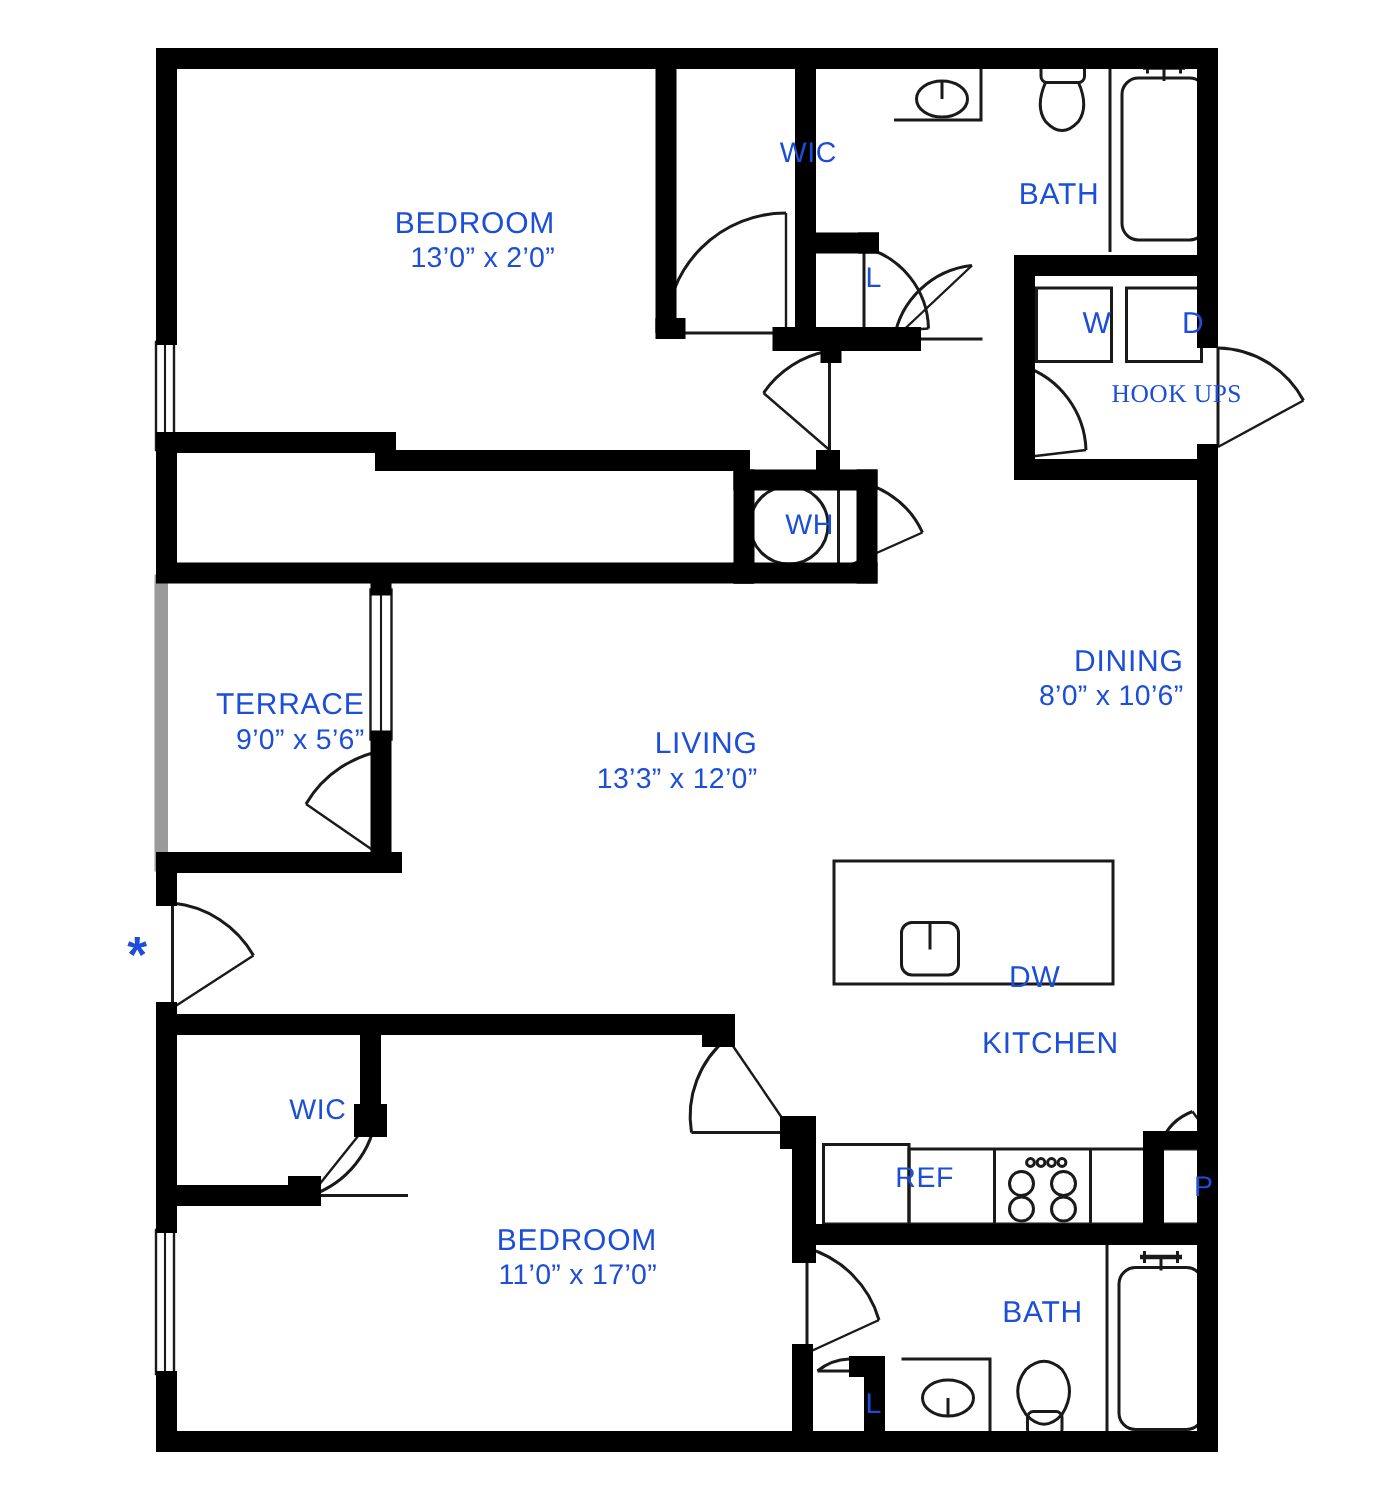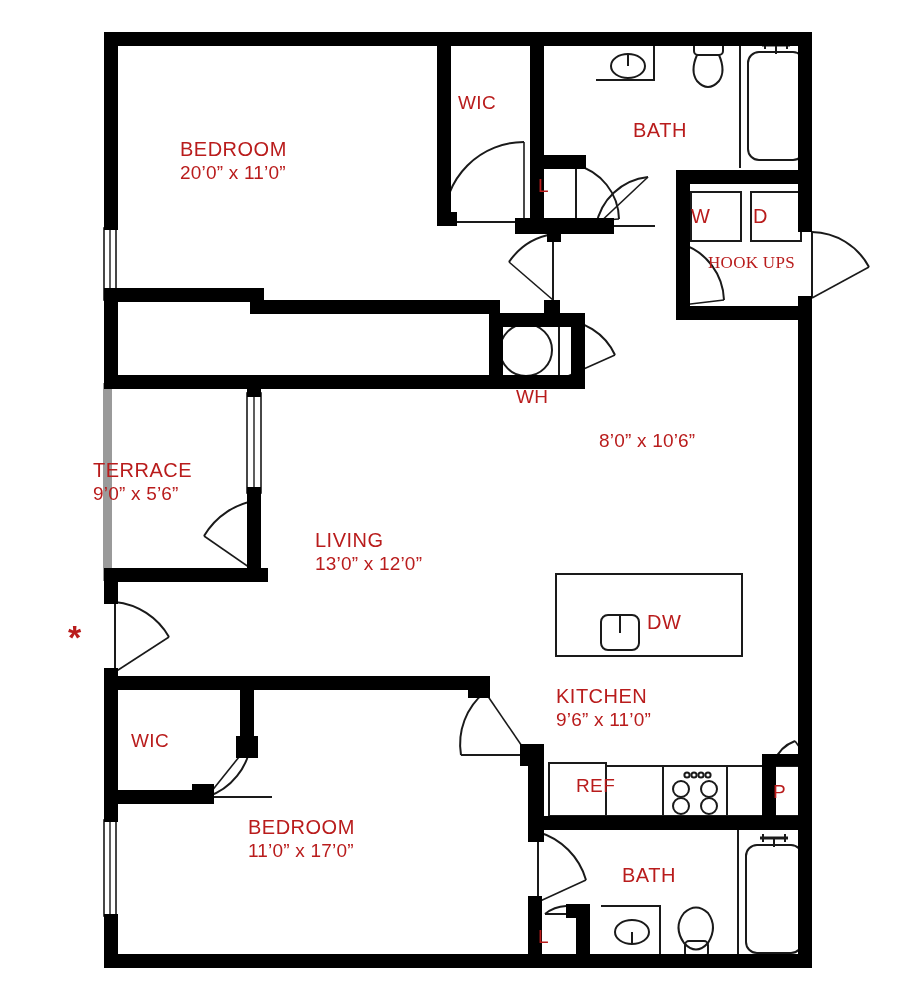--- a/index.html
+++ b/index.html
@@ -1,19 +1,19 @@
 <!DOCTYPE html>
 <html><head>
 <meta charset="utf-8">
 <style>
   html,body{margin:0;padding:0;background:#ffffff;}
   body{font-family:"Liberation Sans",sans-serif;}
   #plan{position:relative;width:919px;height:1000px;background:#fff;overflow:hidden;}
   #plan svg{display:block;}
-  .lbl{position:absolute;text-align:left;color:#b91c1c;line-height:1.22;white-space:nowrap;
+  .lbl{position:absolute;text-align:right;color:#1d4ed8;line-height:1.22;white-space:nowrap;
        font-family:"Liberation Sans",sans-serif;}
   .rname{font-size:20px;letter-spacing:.5px;}
   .rdim{font-size:19px;letter-spacing:.2px;}
   .small{font-size:19px;letter-spacing:.4px;}
   .tiny{font-size:17px;letter-spacing:.3px;}
   .star{font-size:34px;font-weight:700;line-height:1;}
 </style>
 </head>
 <body>
 
@@ -276,48 +276,48 @@
 
       <rect x="528" y="896" width="14" height="72"></rect>
 
       <rect x="576" y="904" width="14" height="64"></rect>
       <rect x="566" y="904" width="24" height="14"></rect>
     </g>
   </svg>
 
   <div class="lbl" style="left:180px;top:137px;width:190px;">
     <div class="rname">BEDROOM</div>
-    <div class="rdim">20’0” x 11’0”</div>
+    <div class="rdim">13’0” x 2’0”</div>
   </div>
 
   <div class="lbl small" style="left:458px;top:91px;width:100px;">
     <span>WIC</span>
   </div>
 
   <div class="lbl rname" style="left:633px;top:118px;width:100px;">
     <span>BATH</span>
   </div>
 
   <div class="lbl" style="left:93px;top:458px;width:150px;">
     <div class="rname">TERRACE</div>
     <div class="rdim">9’0” x 5’6”</div>
   </div>
 
-  <div class="lbl" style="left:315px;top:528px;width:190px;">
+  <div class="lbl" style="left:315px;top:484px;width:190px;">
     <div class="rname">LIVING</div>
-    <div class="rdim">13’0” x 12’0”</div>
+    <div class="rdim">13’3” x 12’0”</div>
   </div>
 
   <div class="lbl" style="left:599px;top:429px;width:190px;">
+    <div class="rname">DINING</div>
     <div class="rdim">8’0” x 10’6”</div>
   </div>
 
   <div class="lbl" style="left:556px;top:684px;width:190px;">
     <div class="rname">KITCHEN</div>
-    <div class="rdim">9’6” x 11’0”</div>
   </div>
 
   <div class="lbl small" style="left:131px;top:729px;width:100px;">
     <span>WIC</span>
   </div>
 
   <div class="lbl" style="left:248px;top:815px;width:190px;">
     <div class="rname">BEDROOM</div>
     <div class="rdim">11’0” x 17’0”</div>
   </div>
@@ -335,25 +335,25 @@
   </div>
 
   <div class="lbl rname" style="left:753px;top:204px;width:50px;">
     <span>D</span>
   </div>
 
   <div class="lbl tiny" style="left:708px;top:253px;width:120px;font-family:Liberation Serif, serif;">
     <span>HOOK UPS</span>
   </div>
 
-  <div class="lbl small" style="left:516px;top:339px;width:60px;margin-top:46px;">
+  <div class="lbl small" style="left:496px;top:339px;width:60px;">
     <span>WH</span>
   </div>
 
-  <div class="lbl rname" style="left:647px;top:610px;width:60px;">
+  <div class="lbl rname" style="left:647px;top:640px;width:60px;">
     <span>DW</span>
   </div>
 
   <div class="lbl small" style="left:576px;top:774px;width:60px;">
     <span>REF</span>
   </div>
 
   <div class="lbl small" style="left:773px;top:780px;width:36px;">
     <span>P</span>
   </div>

